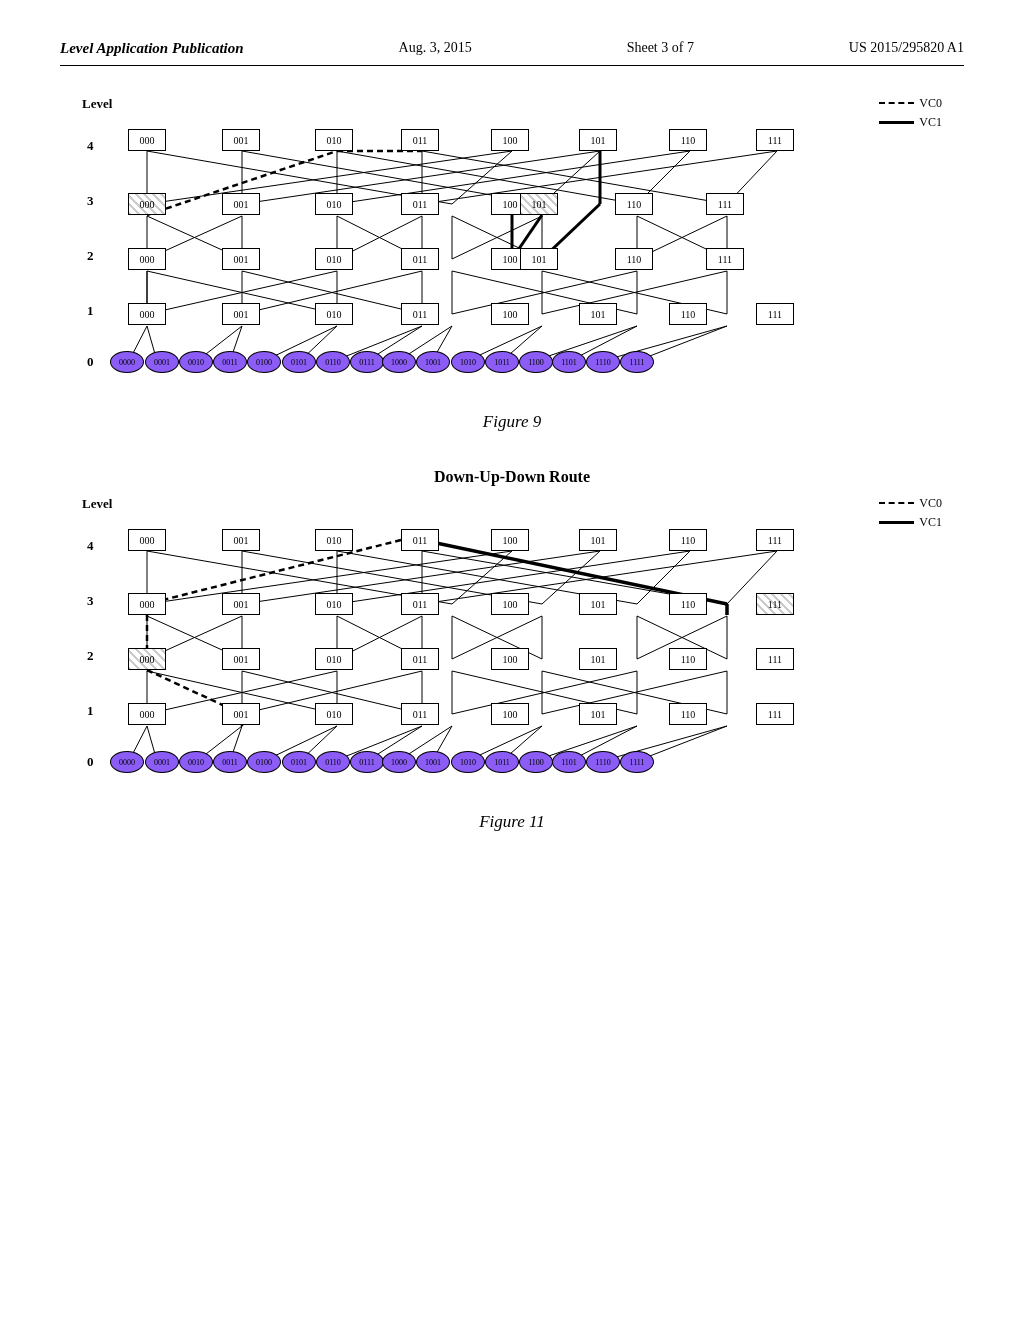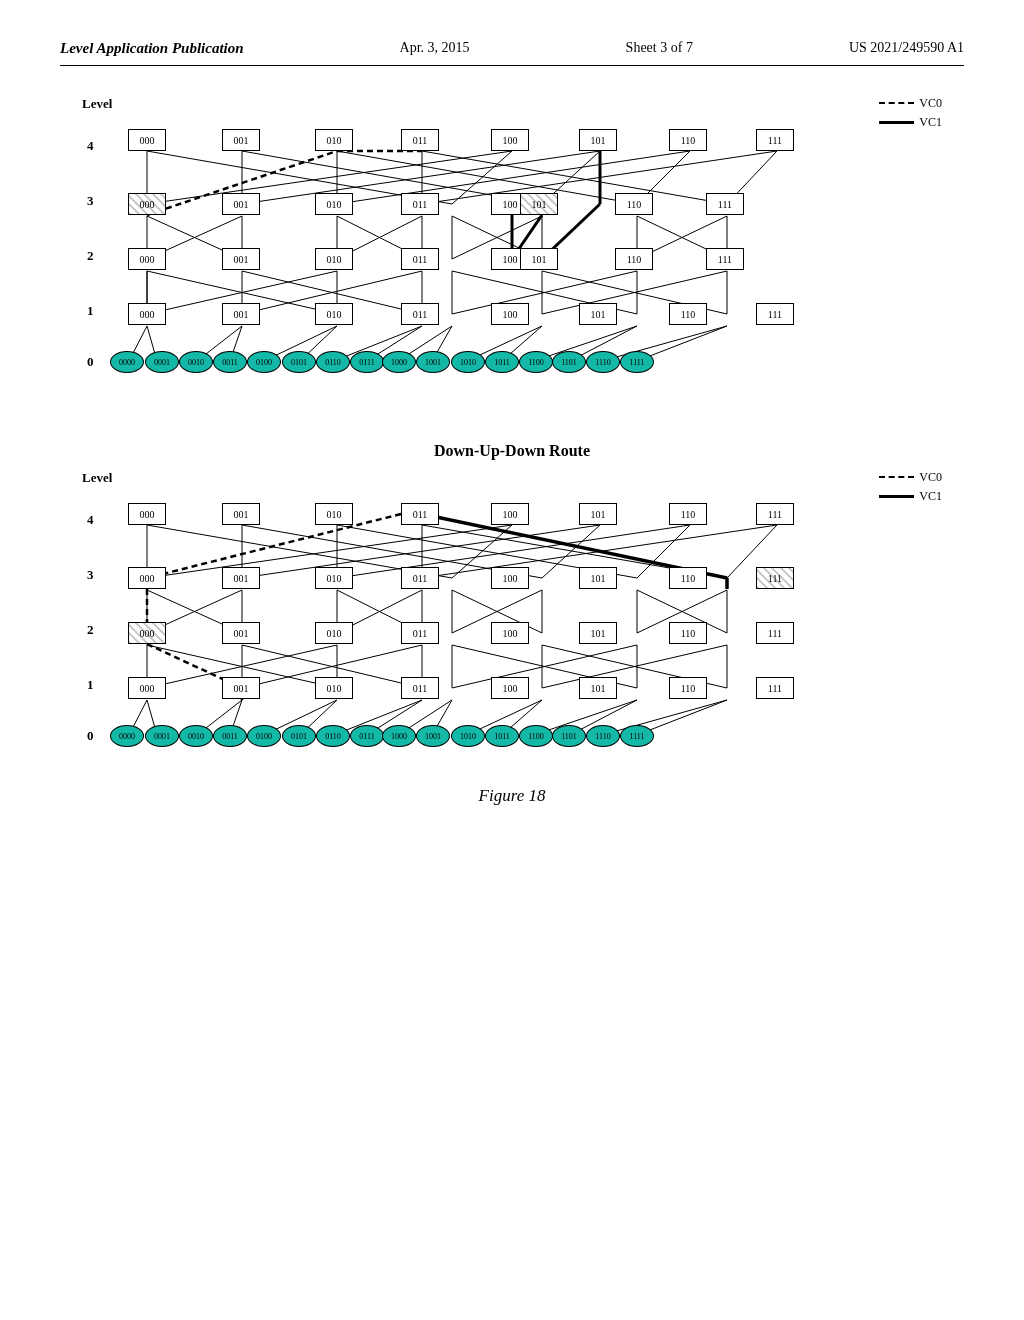--- a/index.html
+++ b/index.html
@@ -77,21 +77,21 @@
         #fff 2px,
         #fff 6px
       );
     }
     .node-circle {
       position: absolute;
       width: 34px;
       height: 22px;
       border: 1.5px solid #000;
       border-radius: 50%;
-      background: #14b8a6;
+      background: #8b5cf6;
       font-size: 9px;
       display: flex;
       align-items: center;
       justify-content: center;
       font-family: 'Times New Roman', serif;
     }
     .legend {
       position: absolute;
       right: 0;
       top: 0;
@@ -128,23 +128,23 @@
       margin-top: 6px;
       font-style: italic;
     }
   </style>
 </head>
 <body>
 <div class="page">
 
   <div class="header">
     <div class="header-left">Level Application Publication</div>
-    <div class="header-center">Apr. 3, 2015</div>
+    <div class="header-center">Aug. 3, 2015</div>
     <div class="header-center">Sheet 3 of 7</div>
-    <div class="header-right">US 2021/249590 A1</div>
+    <div class="header-right">US 2015/295820 A1</div>
   </div>
 
   <div class="figure-container">
     <div class="diagram-area" style="height:310px; width:860px;">
 
       <span class="level-label" style="left:0px; top:0px;">Level</span>
       <span class="level-label" style="left:5px; top:42px;">4</span>
       <span class="level-label" style="left:5px; top:97px;">3</span>
       <span class="level-label" style="left:5px; top:152px;">2</span>
       <span class="level-label" style="left:5px; top:207px;">1</span>
@@ -297,20 +297,21 @@
       <div class="node-circle" style="left:300px;top:255px;font-size:8px;">1000</div>
       <div class="node-circle" style="left:334px;top:255px;font-size:8px;">1001</div>
       <div class="node-circle" style="left:369px;top:255px;font-size:8px;">1010</div>
       <div class="node-circle" style="left:403px;top:255px;font-size:8px;">1011</div>
       <div class="node-circle" style="left:437px;top:255px;font-size:8px;">1100</div>
       <div class="node-circle" style="left:470px;top:255px;font-size:8px;">1101</div>
       <div class="node-circle" style="left:504px;top:255px;font-size:8px;">1110</div>
       <div class="node-circle" style="left:538px;top:255px;font-size:8px;">1111</div>
 
     </div>
+    <div class="fig-label">Figure 9</div>
   </div>
 
   <div class="figure-container" style="margin-top:36px;">
     <div class="figure-title">Down-Up-Down Route</div>
     <div class="diagram-area" style="height:310px; width:860px;">
 
       <span class="level-label" style="left:0px; top:0px;">Level</span>
       <span class="level-label" style="left:5px; top:42px;">4</span>
       <span class="level-label" style="left:5px; top:97px;">3</span>
       <span class="level-label" style="left:5px; top:152px;">2</span>
@@ -454,16 +455,16 @@
       <div class="node-circle" style="left:300px;top:255px;font-size:8px;">1000</div>
       <div class="node-circle" style="left:334px;top:255px;font-size:8px;">1001</div>
       <div class="node-circle" style="left:369px;top:255px;font-size:8px;">1010</div>
       <div class="node-circle" style="left:403px;top:255px;font-size:8px;">1011</div>
       <div class="node-circle" style="left:437px;top:255px;font-size:8px;">1100</div>
       <div class="node-circle" style="left:470px;top:255px;font-size:8px;">1101</div>
       <div class="node-circle" style="left:504px;top:255px;font-size:8px;">1110</div>
       <div class="node-circle" style="left:538px;top:255px;font-size:8px;">1111</div>
 
     </div>
-    <div class="fig-label">Figure 18</div>
+    <div class="fig-label">Figure 11</div>
   </div>
 
 </div>
 
 </body></html>

